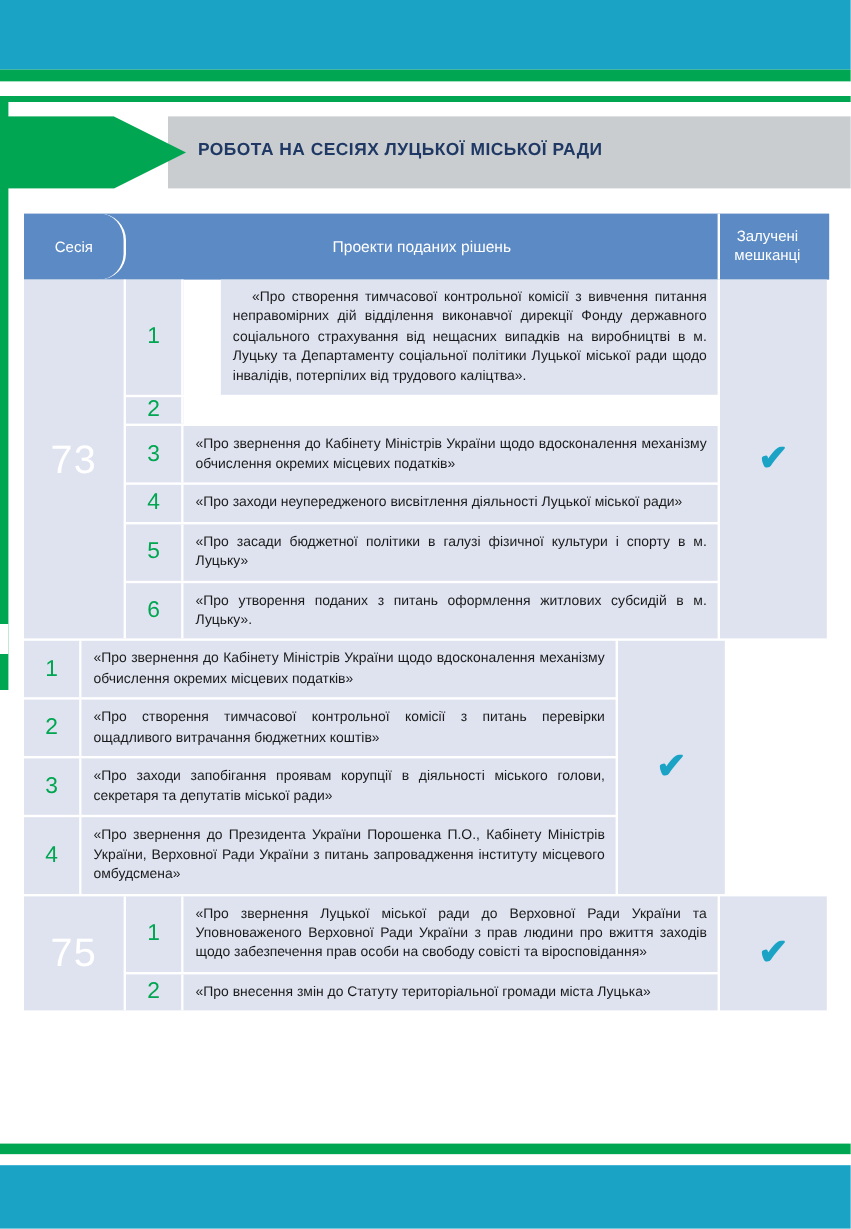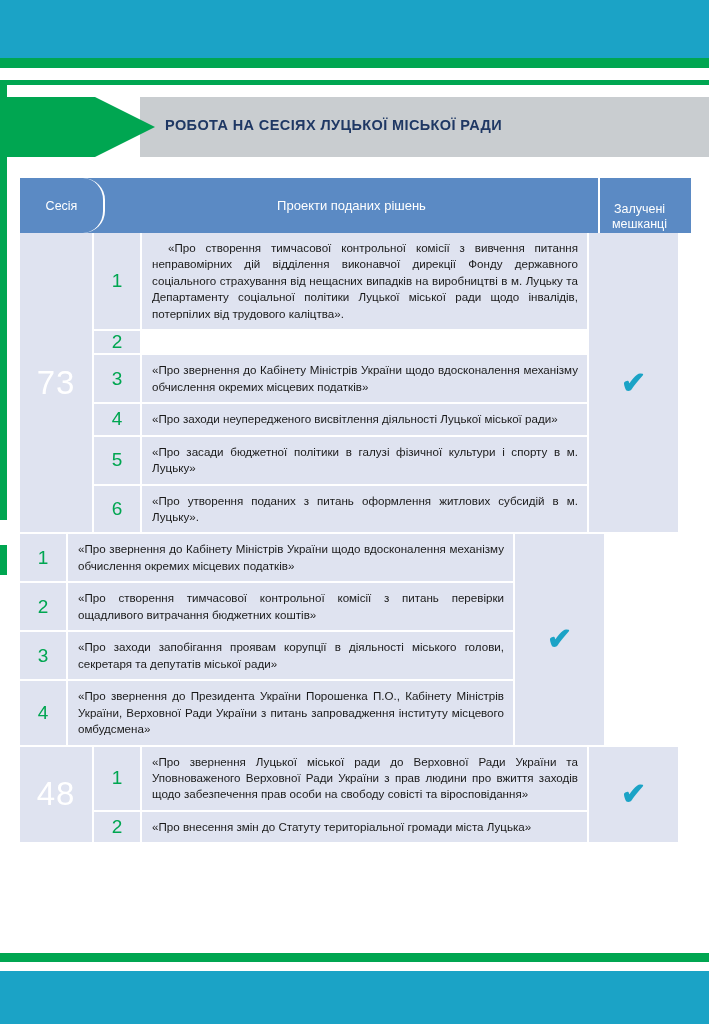--- a/index.html
+++ b/index.html
@@ -123,31 +123,31 @@
   .th {
     display: flex;
     align-items: center;
     justify-content: center;
     text-align: center;
     font-size: 12.5px;
     box-sizing: border-box;
   }
   .th-sesia   { width: 85px; border-right: 2px solid #ffffff; border-radius: 22px; }
   .th-proj    { width: 495px; border-right: 2px solid #ffffff; font-size: 13px; }
-  .th-res     { width: 79px; line-height: 1.25; align-items: flex-end; }
+  .th-res     { width: 79px; line-height: 1.25; }
 
   .group {
     display: flex;
     box-sizing: border-box;
     border-bottom: 2px solid #ffffff;
   }
   .group:last-child { border-bottom: none; }
 
   .col-sesia {
-    width: 74px;
+    width: 85px;
     background: #dfe3f0;
     display: flex;
     align-items: center;
     justify-content: center;
     box-sizing: border-box;
     border-right: 2px solid #ffffff;
   }
   .sesia-num {
     font-size: 33px;
     color: #ffffff;
@@ -181,21 +181,21 @@
   .row-text {
     flex: 1;
     background: #dfe3f0;
     font-size: 11.6px;
     color: #1a1a1a;
     line-height: 1.42;
     padding: 7px 9px 7px 10px;
     box-sizing: border-box;
     text-align: justify;
   }
-  .row-text.indent { text-indent: 16px; }
+  .row-text.indent { text-indent: 16px; margin-left: 31px; }
 
   .col-res {
     width: 89px;
     background: #dfe3f0;
     display: flex;
     align-items: center;
     justify-content: center;
     box-sizing: border-box;
   }
   .check {
@@ -289,21 +289,21 @@
         <div class="row-text">«Про звернення до Президента України Порошенка П.О., Кабінету Міністрів України, Верховної Ради України з питань запровадження інституту місцевого омбудсмена»</div>
       </div>
     </div>
     <div class="col-res">
       <span class="check">✔</span>
     </div>
   </div>
 
   <div class="group">
     <div class="col-sesia">
-      <span class="sesia-num">48</span>
+      <span class="sesia-num">75</span>
     </div>
     <div class="col-rows">
       <div class="row">
         <div class="row-num">1</div>
         <div class="row-text">«Про звернення Луцької міської ради до Верховної Ради України та Уповноваженого Верховної Ради України з прав людини про вжиття заходів щодо забезпечення прав особи на свободу совісті та віросповідання»</div>
       </div>
       <div class="row">
         <div class="row-num">2</div>
         <div class="row-text">«Про внесення змін до Статуту територіальної громади міста Луцька»</div>
       </div>

